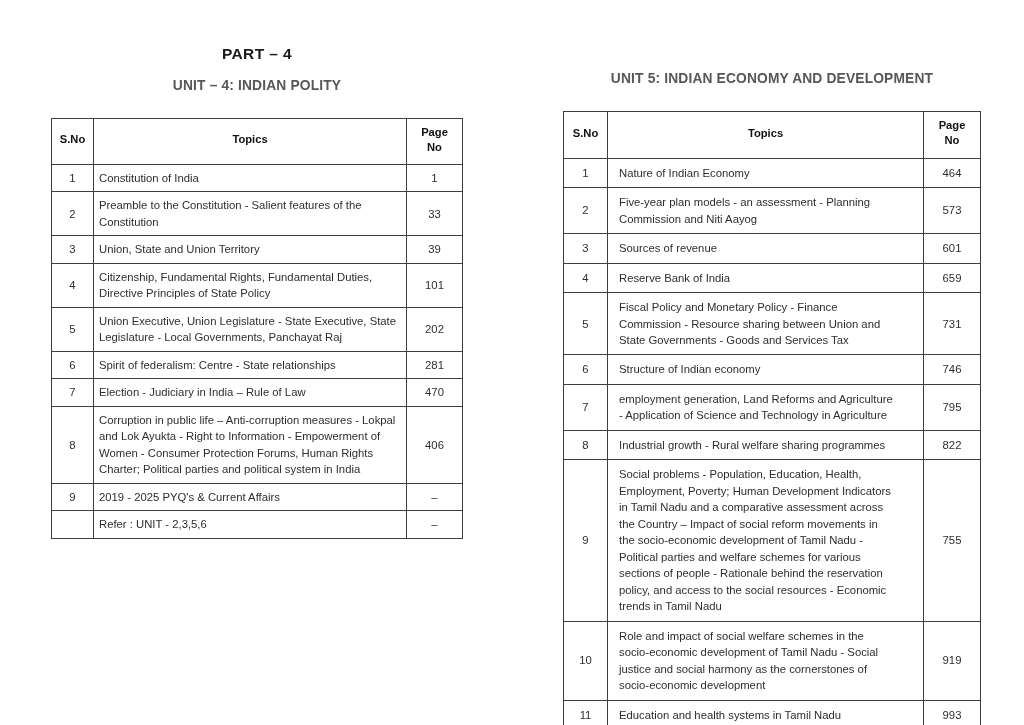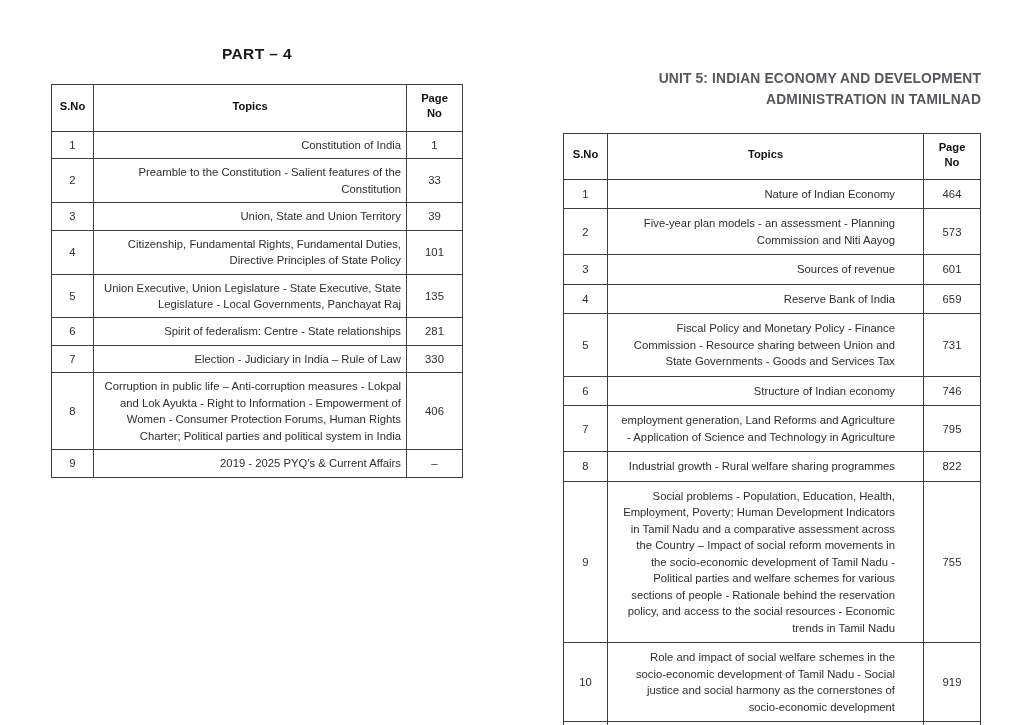--- a/index.html
+++ b/index.html
@@ -55,21 +55,20 @@
     color: #55575a;
     letter-spacing: 0.15px;
     margin: 0;
     line-height: 1.55;
   }
   .col-left .unit-heading {
     padding-top: 12px;
   }
   .col-right .unit-heading {
     padding-top: 68px;
-    text-align: right;
   }
   .unit-heading .line2 {
     display: block;
   }
 
   
   table.toc {
     border-collapse: collapse;
     table-layout: fixed;
     width: 100%;
@@ -100,21 +99,21 @@
     font-size: 11.3px;
     line-height: 1.46;
     padding: 5px 5px;
   }
   td.c-sno {
     width: 35px;
     text-align: center;
     font-size: 11.3px;
   }
   td.c-topic {
-    text-align: right;
+    text-align: left;
     padding-left: 9px;
     padding-right: 9px;
   }
   td.c-page {
     width: 49px;
     text-align: center;
   }
 
   
   .col-right table.toc th.th-sno,
@@ -127,20 +126,21 @@
 </style>
 </head>
 <body>
 
 <div class="page">
 
   <div class="col-left">
 
     <div class="part-heading">PART  – 4</div>
 
+    <div class="unit-heading">UNIT – 4: INDIAN POLITY</div>
 
     <div class="toc-wrap-left">
       <table class="toc">
         <thead>
           <tr>
             <th class="th-sno">S.No</th>
             <th class="th-topics">Topics</th>
             <th class="th-page">
               <span>Page</span><br>
               <span>No</span>
@@ -164,52 +164,56 @@
               <td class="c-page">39</td>
             </tr>
             <tr>
               <td class="c-sno">4</td>
               <td class="c-topic">Citizenship, Fundamental Rights, Fundamental Duties, Directive Principles of State Policy</td>
               <td class="c-page">101</td>
             </tr>
             <tr>
               <td class="c-sno">5</td>
               <td class="c-topic">Union Executive, Union Legislature - State Executive, State Legislature - Local Governments, Panchayat Raj</td>
-              <td class="c-page">135</td>
+              <td class="c-page">202</td>
             </tr>
             <tr>
               <td class="c-sno">6</td>
               <td class="c-topic">Spirit of federalism: Centre - State relationships</td>
               <td class="c-page">281</td>
             </tr>
             <tr>
               <td class="c-sno">7</td>
               <td class="c-topic">Election - Judiciary in India – Rule of Law</td>
-              <td class="c-page">330</td>
+              <td class="c-page">470</td>
             </tr>
             <tr>
               <td class="c-sno">8</td>
               <td class="c-topic">Corruption in public life – Anti-corruption measures - Lokpal and Lok Ayukta - Right to Information - Empowerment of Women - Consumer Protection Forums, Human Rights Charter; Political parties and political system in India</td>
               <td class="c-page">406</td>
             </tr>
             <tr>
               <td class="c-sno">9</td>
               <td class="c-topic">2019 - 2025 PYQ's  &amp; Current Affairs</td>
+              <td class="c-page">–</td>
+            </tr>
+            <tr>
+              <td class="c-sno"></td>
+              <td class="c-topic">Refer : UNIT - 2,3,5,6</td>
               <td class="c-page">–</td>
             </tr>
           </tbody>
       </table>
     </div>
   </div>
 
   <div class="col-right">
 
     <div class="unit-heading">
       <span class="line1">UNIT 5: INDIAN ECONOMY AND DEVELOPMENT</span>
-      <span class="line2">ADMINISTRATION IN TAMILNAD</span>
     </div>
 
     <div class="toc-wrap-right">
       <table class="toc">
         <thead>
           <tr>
             <th class="th-sno">S.No</th>
             <th class="th-topics">Topics</th>
             <th class="th-page">
               <span>Page</span><br>

